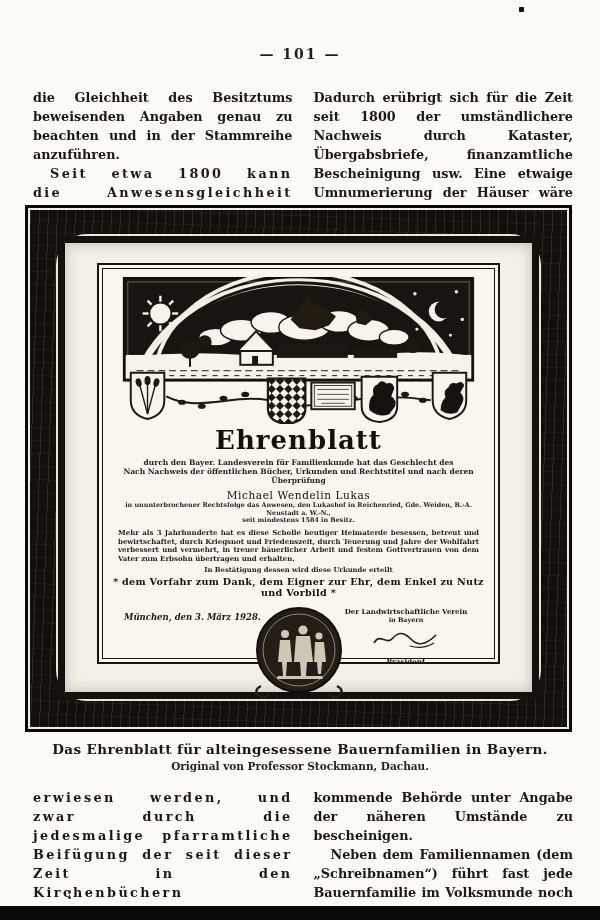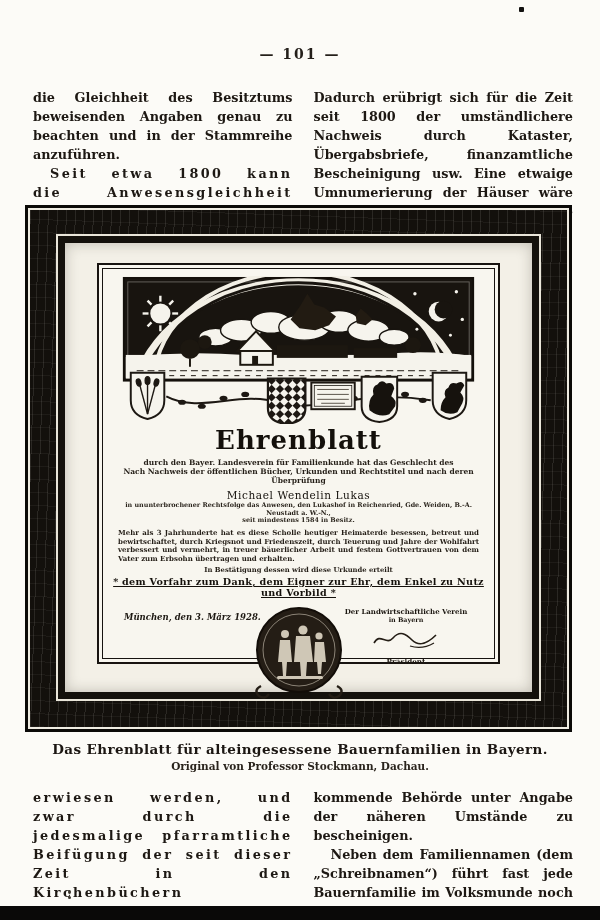--- a/index.html
+++ b/index.html
@@ -23,37 +23,37 @@
   
   .frame{position:absolute;left:25px;top:205px;width:547px;height:527px;
     box-sizing:border-box;background:#0b0a08;padding:3px;}
   .frame-gap{width:100%;height:100%;box-sizing:border-box;background:#efece2;padding:2px;}
   .frame-band{width:100%;height:100%;box-sizing:border-box;
     background:#141017;
     background-color:#13100c;
     background-image:repeating-linear-gradient(92deg, rgba(250,248,240,.10) 0 1px, rgba(0,0,0,0) 1px 9px),
       repeating-linear-gradient(2deg, rgba(250,248,240,.05) 0 1px, rgba(0,0,0,0) 1px 13px);
     padding:24px 26px 26px 26px;}
-  .frame-line{width:100%;height:100%;box-sizing:border-box;background:#e9e5d9;padding:2px;}
+  .frame-line{width:100%;height:100%;box-sizing:border-box;background:#e9e5d9;padding:2px;border-radius:31px;}
   .frame-inner{width:100%;height:100%;box-sizing:border-box;background:#14110c;padding:7px;}
   .mat{width:100%;height:100%;box-sizing:border-box;background:#f3f0e7;
     padding:20px 32px 28px 32px;box-shadow:inset 0 0 14px rgba(40,30,20,.25);}
   .cert{width:100%;height:100%;box-sizing:border-box;border:2px solid #171310;
     background:#f8f6ef;padding:3px;}
   .cert-inner{width:100%;height:100%;box-sizing:border-box;border:1px solid #171310;
     padding:7px 9px 0 9px;text-align:center;position:relative;overflow:visible;}
   .cert-art{display:block;width:100%;height:148px;}
   .cert-title{font-size:26px;font-weight:bold;letter-spacing:1px;margin:1px 0 3px 0;color:#14100b;}
   .cert-small{font-size:7.5px;font-weight:bold;line-height:9px;color:#241e17;margin:0;}
   .cert-name{font-size:10.5px;font-weight:normal;letter-spacing:.6px;margin:4px 0 1px 0;color:#14100b;}
   .cert-tiny{font-size:6.4px;font-weight:bold;line-height:7.6px;color:#2a241c;margin:0;}
   .cert-body{font-size:7px;font-weight:bold;line-height:8.8px;text-align:justify;
     margin:4px 6px 0 6px;color:#241e17;}
   .cert-confirm{font-size:6.8px;font-weight:bold;margin:2px 0 1px 0;color:#241e17;}
-  .cert-motto{font-size:9.6px;font-weight:bold;letter-spacing:.3px;margin:2px 0 0 0;color:#14100b;text-decoration:underline;}
+  .cert-motto{font-size:9.6px;font-weight:bold;letter-spacing:.3px;margin:2px 0 0 0;color:#14100b;}
   .cert-bottom{position:relative;height:86px;margin-top:8px;}
   .cert-date{position:absolute;left:12px;top:6px;font-size:8.5px;font-weight:bold;
     font-style:italic;color:#1d1812;}
   .issuer{position:absolute;right:4px;top:2px;width:150px;text-align:center;}
   .issuer-l1{font-size:7px;font-weight:bold;line-height:8.5px;color:#1d1812;margin:0;}
   .issuer-l2{font-size:6.4px;font-weight:bold;color:#1d1812;margin:0 0 5px 0;}
   .issuer-l3{font-size:7.4px;font-weight:bold;font-style:italic;color:#1d1812;margin:0;}
   .issuer-role{font-size:7.2px;font-weight:bold;color:#1d1812;margin:8px;}
   .seal{position:absolute;left:50%;top:-4px;transform:translateX(-50%);}
   .sig{display:block;margin:1px auto 0 auto;}

